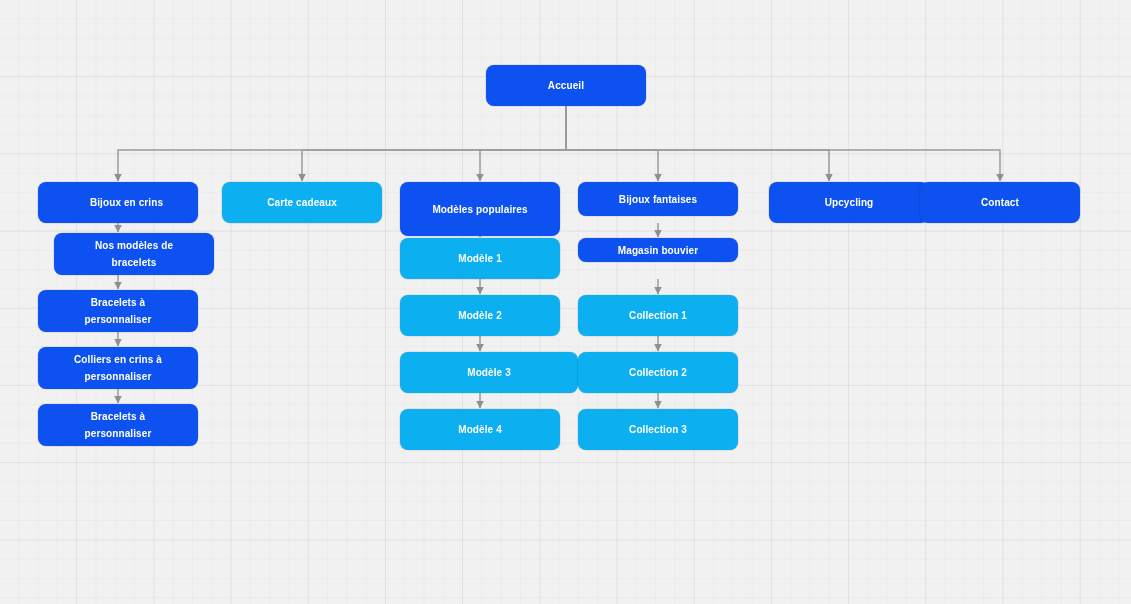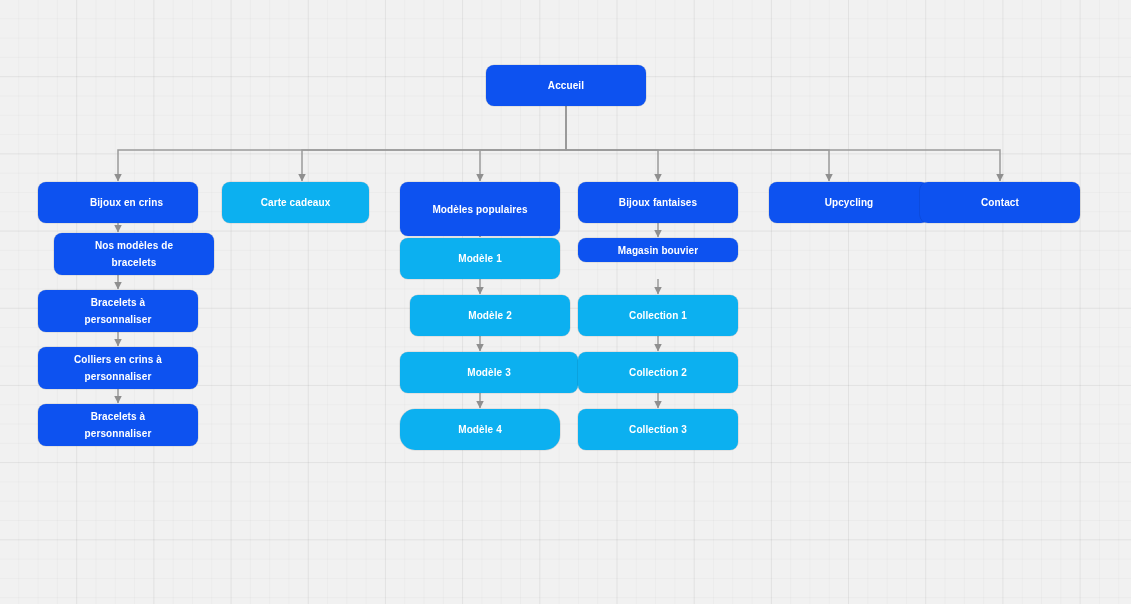--- a/index.html
+++ b/index.html
@@ -87,27 +87,27 @@
         <path d="M 658 393 L 658 408" marker-end="url(#arrow)"></path>
       </g>
   </svg>
   <div id="nodes">
       <div class="node" style="left: 486px; top: 65px; width: 160px; height: 41px; background: rgb(13, 82, 240);">
         <span class="label">Accueil</span>
       </div>
       <div class="node" style="left: 38px; top: 182px; width: 160px; height: 41px; background: rgb(13, 82, 240); padding-left: 25px;">
         <span class="label">Bijoux en crins</span>
       </div>
-      <div class="node" style="left: 222px; top: 182px; width: 147px; height: 41px; background: rgb(12, 176, 240);">
+      <div class="node" style="left: 222px; top: 182px; width: 160px; height: 41px; background: rgb(12, 176, 240);">
         <span class="label">Carte cadeaux</span>
       </div>
       <div class="node" style="left: 400px; top: 182px; width: 160px; height: 54px; background: rgb(13, 82, 240);">
         <span class="label">Modèles populaires</span>
       </div>
-      <div class="node" style="left: 578px; top: 182px; width: 160px; height: 41px; background: rgb(13, 82, 240);">
+      <div class="node" style="left: 578px; top: 182px; width: 160px; height: 34px; background: rgb(13, 82, 240);">
         <span class="label">Bijoux fantaises</span>
       </div>
       <div class="node" style="left: 769px; top: 182px; width: 160px; height: 41px; background: rgb(13, 82, 240);">
         <span class="label">Upcycling</span>
       </div>
       <div class="node" style="left: 920px; top: 182px; width: 160px; height: 41px; background: rgb(13, 82, 240);">
         <span class="label">Contact</span>
       </div>
       <div class="node" style="left: 54px; top: 233px; width: 160px; height: 42px; background: rgb(13, 82, 240);">
         <span class="label">Nos modèles de
@@ -121,27 +121,27 @@
         <span class="label">Colliers en crins à
 personnaliser</span>
       </div>
       <div class="node" style="left: 38px; top: 404px; width: 160px; height: 42px; background: rgb(13, 82, 240);">
         <span class="label">Bracelets à
 personnaliser</span>
       </div>
       <div class="node" style="left: 400px; top: 238px; width: 160px; height: 41px; background: rgb(12, 176, 240);">
         <span class="label">Modèle 1</span>
       </div>
-      <div class="node" style="left: 410px; top: 295px; width: 160px; height: 41px; background: rgb(12, 176, 240);">
+      <div class="node" style="left: 400px; top: 295px; width: 160px; height: 41px; background: rgb(12, 176, 240);">
         <span class="label">Modèle 2</span>
       </div>
       <div class="node" style="left: 400px; top: 352px; width: 178px; height: 41px; background: rgb(12, 176, 240);">
         <span class="label">Modèle 3</span>
       </div>
-      <div class="node" style="left: 400px; top: 409px; width: 160px; height: 41px; background: rgb(12, 176, 240); border-radius: 15px;">
+      <div class="node" style="left: 400px; top: 409px; width: 160px; height: 41px; background: rgb(12, 176, 240);">
         <span class="label">Modèle 4</span>
       </div>
       <div class="node" style="left: 578px; top: 238px; width: 160px; height: 24px; background: rgb(13, 82, 240);">
         <span class="label">Magasin bouvier</span>
       </div>
       <div class="node" style="left: 578px; top: 295px; width: 160px; height: 41px; background: rgb(12, 176, 240);">
         <span class="label">Collection 1</span>
       </div>
       <div class="node" style="left: 578px; top: 352px; width: 160px; height: 41px; background: rgb(12, 176, 240);">
         <span class="label">Collection 2</span>

